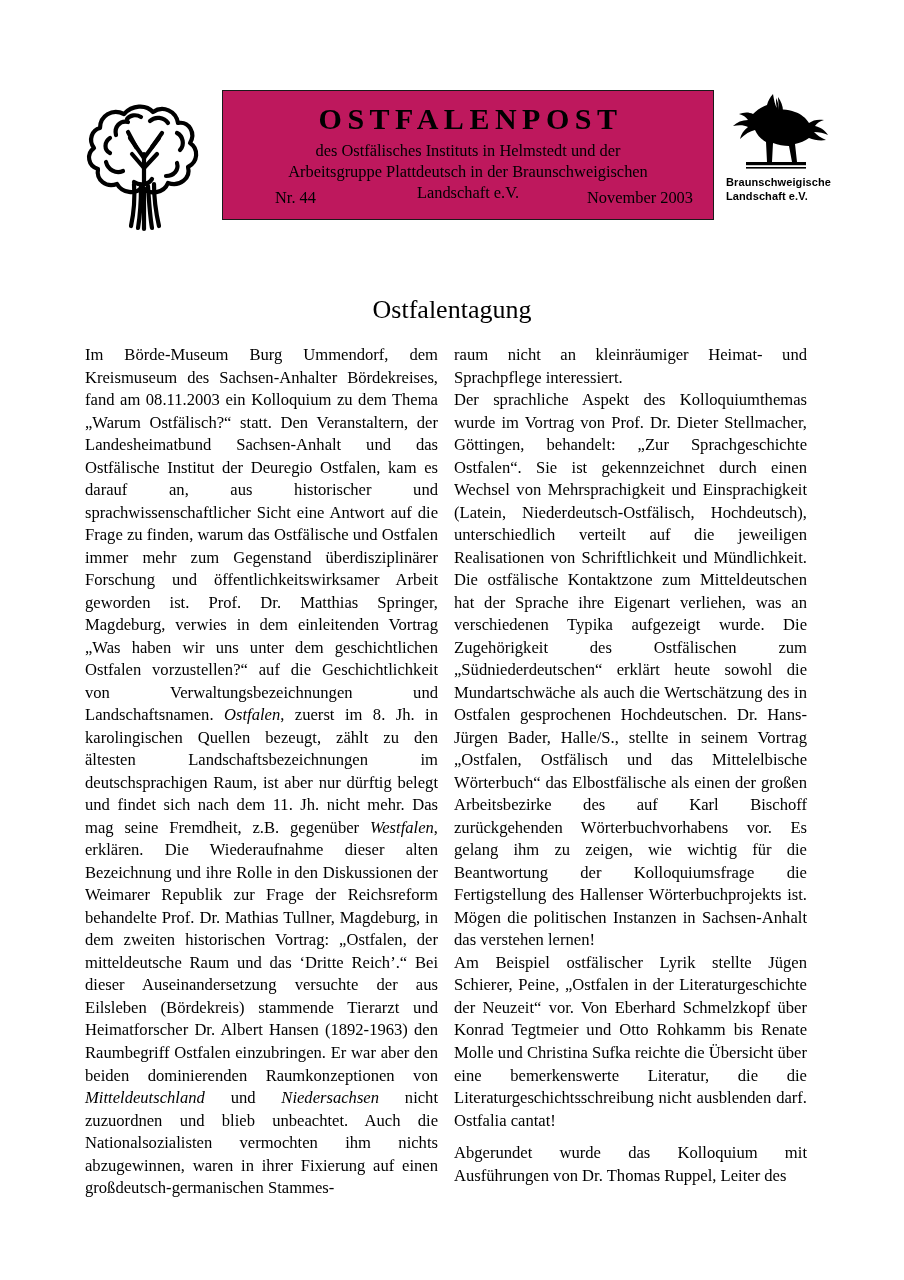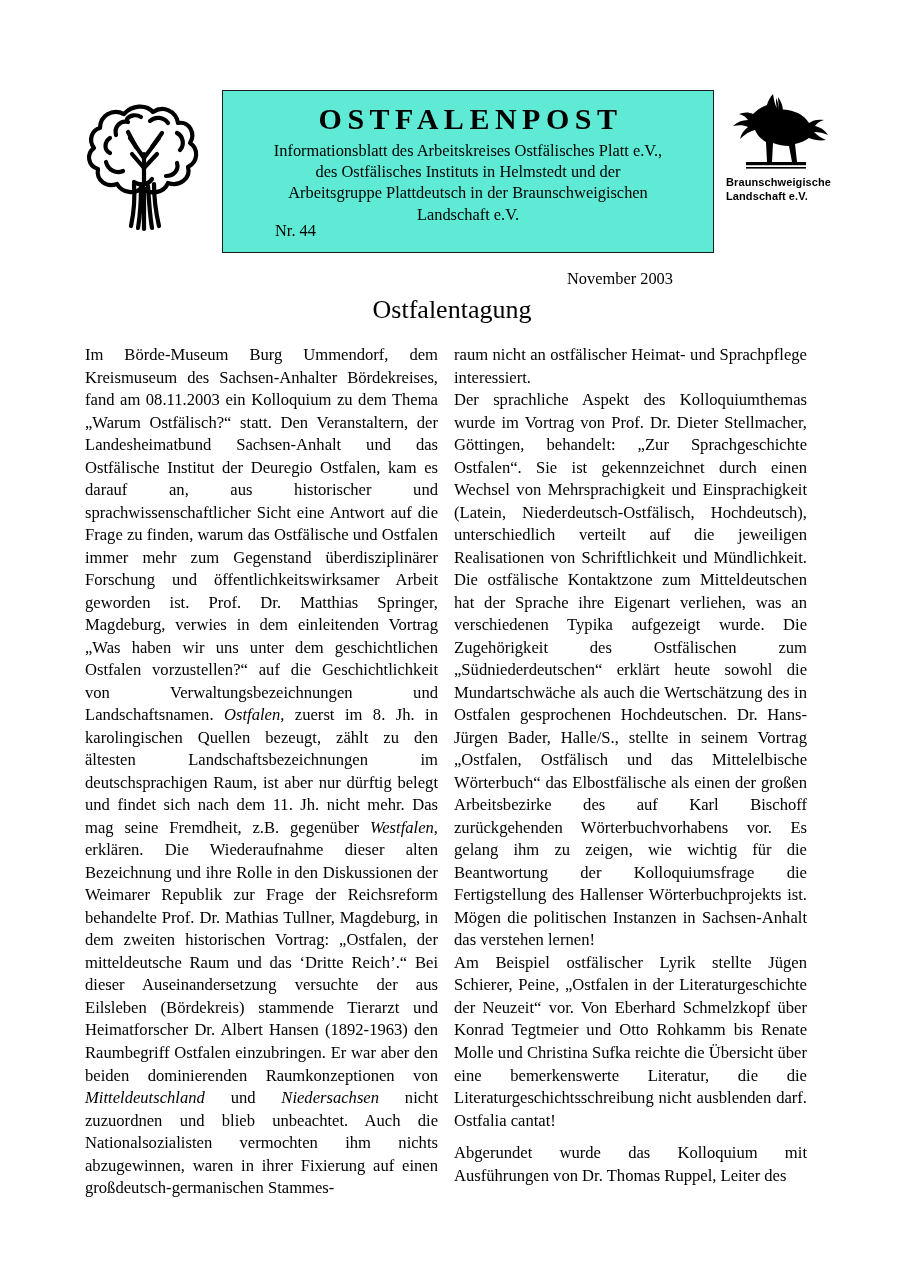--- a/index.html
+++ b/index.html
@@ -32,60 +32,59 @@
     width: 120px;
     height: 150px;
   }
   .logo-left svg { display: block; width: 120px; height: 150px; }
 
   .masthead-box {
     position: absolute;
     left: 222px;
     top: 2px;
     width: 492px;
-    height: 163px;
+    height: 130px;
     border: 1.4px solid #1a1a1a;
     box-sizing: border-box;
-    background: #5eead4;
+    background: #be185d;
     padding: 6px 14px 0 14px;
   }
   .paper-title {
     text-align: center;
     font-size: 30px;
     font-weight: bold;
     letter-spacing: 5.5px;
     line-height: 1.22;
     margin: 4px 0 2px 0;
     text-indent: 5px;
   }
   .paper-subtitle {
     text-align: center;
     font-size: 16.4px;
     line-height: 1.30;
     margin: 0;
   }
   .issue-line {
     position: absolute;
     left: 14px;
-    right: 20px;
+    right: 0;
     bottom: 7px;
     height: 24px;
   }
   .issue-no {
     position: absolute;
     left: 38px;
     top: 0;
     font-size: 16.4px;
   }
   .issue-date {
     position: absolute;
     right: 20px;
     top: 0;
     font-size: 16.4px;
-    margin-top: 48px;
   }
 
   .logo-right {
     position: absolute;
     left: 726px;
     top: 0px;
     width: 130px;
     height: 125px;
   }
   .logo-right svg { display: block; width: 112px; height: 86px; }
@@ -171,21 +170,20 @@
         <path d="M70 92 C70 107 72 121 75 134"></path>
         <path d="M57 94 C57 110 56 124 54 136"></path>
         <path d="M64 94 C65 110 66 124 68 136"></path>
         <path d="M60 96 L60 137"></path>
       </g>
     </svg>
   </div>
 
   <div class="masthead-box">
     <div class="paper-title">OSTFALENPOST</div>
-    <div class="paper-subtitle">Informationsblatt des Arbeitskreises Ostfälisches Platt e.V.,</div>
     <div class="paper-subtitle">des Ostfälisches Instituts in Helmstedt und der</div>
     <div class="paper-subtitle">Arbeitsgruppe Plattdeutsch in der Braunschweigischen</div>
     <div class="paper-subtitle">Landschaft e.V.</div>
     <div class="issue-line">
       <span class="issue-no">Nr. 44</span>
       <span class="issue-date">November 2003</span>
     </div>
   </div>
 
   <div class="logo-right">
@@ -221,19 +219,19 @@
 
 <div class="article-title">Ostfalentagung</div>
 
 <div class="columns">
 
   <div class="col">
     <p><span>Im Börde-Museum Burg Ummendorf, dem Kreismuseum des Sachsen-Anhalter Bördekreises, fand am 08.11.2003 ein Kolloquium zu dem Thema „Warum Ostfälisch?“ statt. Den Veranstaltern, der Landesheimatbund Sachsen-Anhalt und das Ostfälische Institut der Deuregio Ostfalen, kam es darauf an, aus historischer und sprachwissenschaftlicher Sicht eine Antwort auf die Frage zu finden, warum das Ostfälische und Ostfalen immer mehr zum Gegenstand überdisziplinärer Forschung und öffentlichkeitswirksamer Arbeit geworden ist. Prof. Dr. Matthias Springer, Magdeburg, verwies in dem einleitenden Vortrag „Was haben wir uns unter dem geschichtlichen Ostfalen vorzustellen?“ auf die Geschichtlichkeit von Verwaltungsbezeichnungen und Landschaftsnamen. </span><i>Ostfalen</i><span>, zuerst im 8. Jh. in karolingischen Quellen bezeugt, zählt zu den ältesten Landschaftsbezeichnungen im deutschsprachigen Raum, ist aber nur dürftig belegt und findet sich nach dem 11. Jh. nicht mehr. Das mag seine Fremdheit, z.B. gegenüber </span><i>Westfalen</i><span>, erklären. Die Wiederaufnahme dieser alten Bezeichnung und ihre Rolle in den Diskussionen der Weimarer Republik zur Frage der Reichsreform behandelte Prof. Dr. Mathias Tullner, Magdeburg, in dem zweiten historischen Vortrag: „Ostfalen, der mitteldeutsche Raum und das ‘Dritte Reich’.“ Bei dieser Auseinandersetzung versuchte der aus Eilsleben (Bördekreis) stammende Tierarzt und Heimatforscher Dr. Albert Hansen (1892-1963) den Raumbegriff Ostfalen einzubringen. Er war aber den beiden dominierenden Raumkonzeptionen von </span><i>Mitteldeutschland</i><span> und </span><i>Niedersachsen</i><span> nicht zuzuordnen und blieb unbeachtet. Auch die Nationalsozialisten vermochten ihm nichts abzugewinnen, waren in ihrer Fixierung auf einen großdeutsch-germanischen Stammes-</span></p>
   </div>
 
   <div class="col">
-    <p>raum nicht an ostfälischer Heimat- und Sprachpflege interessiert.</p>
+    <p>raum nicht an kleinräumiger Heimat- und Sprachpflege interessiert.</p>
     <p>Der sprachliche Aspekt des Kolloquiumthemas wurde im Vortrag von Prof. Dr. Dieter Stellmacher, Göttingen, behandelt: „Zur Sprachgeschichte Ostfalen“. Sie ist gekennzeichnet durch einen Wechsel von Mehrsprachigkeit und Einsprachigkeit (Latein, Niederdeutsch-Ostfälisch, Hochdeutsch), unterschiedlich verteilt auf die jeweiligen Realisationen von Schriftlichkeit und Mündlichkeit. Die ostfälische Kontaktzone zum Mitteldeutschen hat der Sprache ihre Eigenart verliehen, was an verschiedenen Typika aufgezeigt wurde. Die Zugehörigkeit des Ostfälischen zum „Südniederdeutschen“ erklärt heute sowohl die Mundartschwäche als auch die Wertschätzung des in Ostfalen gesprochenen Hochdeutschen. Dr. Hans-Jürgen Bader, Halle/S., stellte in seinem Vortrag „Ostfalen, Ostfälisch und das Mittelelbische Wörterbuch“ das Elbostfälische als einen der großen Arbeitsbezirke des auf Karl Bischoff zurückgehenden Wörterbuchvorhabens vor. Es gelang ihm zu zeigen, wie wichtig für die Beantwortung der Kolloquiumsfrage die Fertigstellung des Hallenser Wörterbuchprojekts ist. Mögen die politischen Instanzen in Sachsen-Anhalt das verstehen lernen!</p>
     <p>Am Beispiel ostfälischer Lyrik stellte Jügen Schierer, Peine, „Ostfalen in der Literaturgeschichte der Neuzeit“ vor. Von Eberhard Schmelzkopf über Konrad Tegtmeier und Otto Rohkamm bis Renate Molle und Christina Sufka reichte die Übersicht über eine bemerkenswerte Literatur, die die Literaturgeschichtsschreibung nicht ausblenden darf. Ostfalia cantat!</p>
     <p class="spaced">Abgerundet wurde das Kolloquium mit Ausführungen von Dr. Thomas Ruppel, Leiter des</p>
   </div>
 
 </div>
 
 </body></html>

